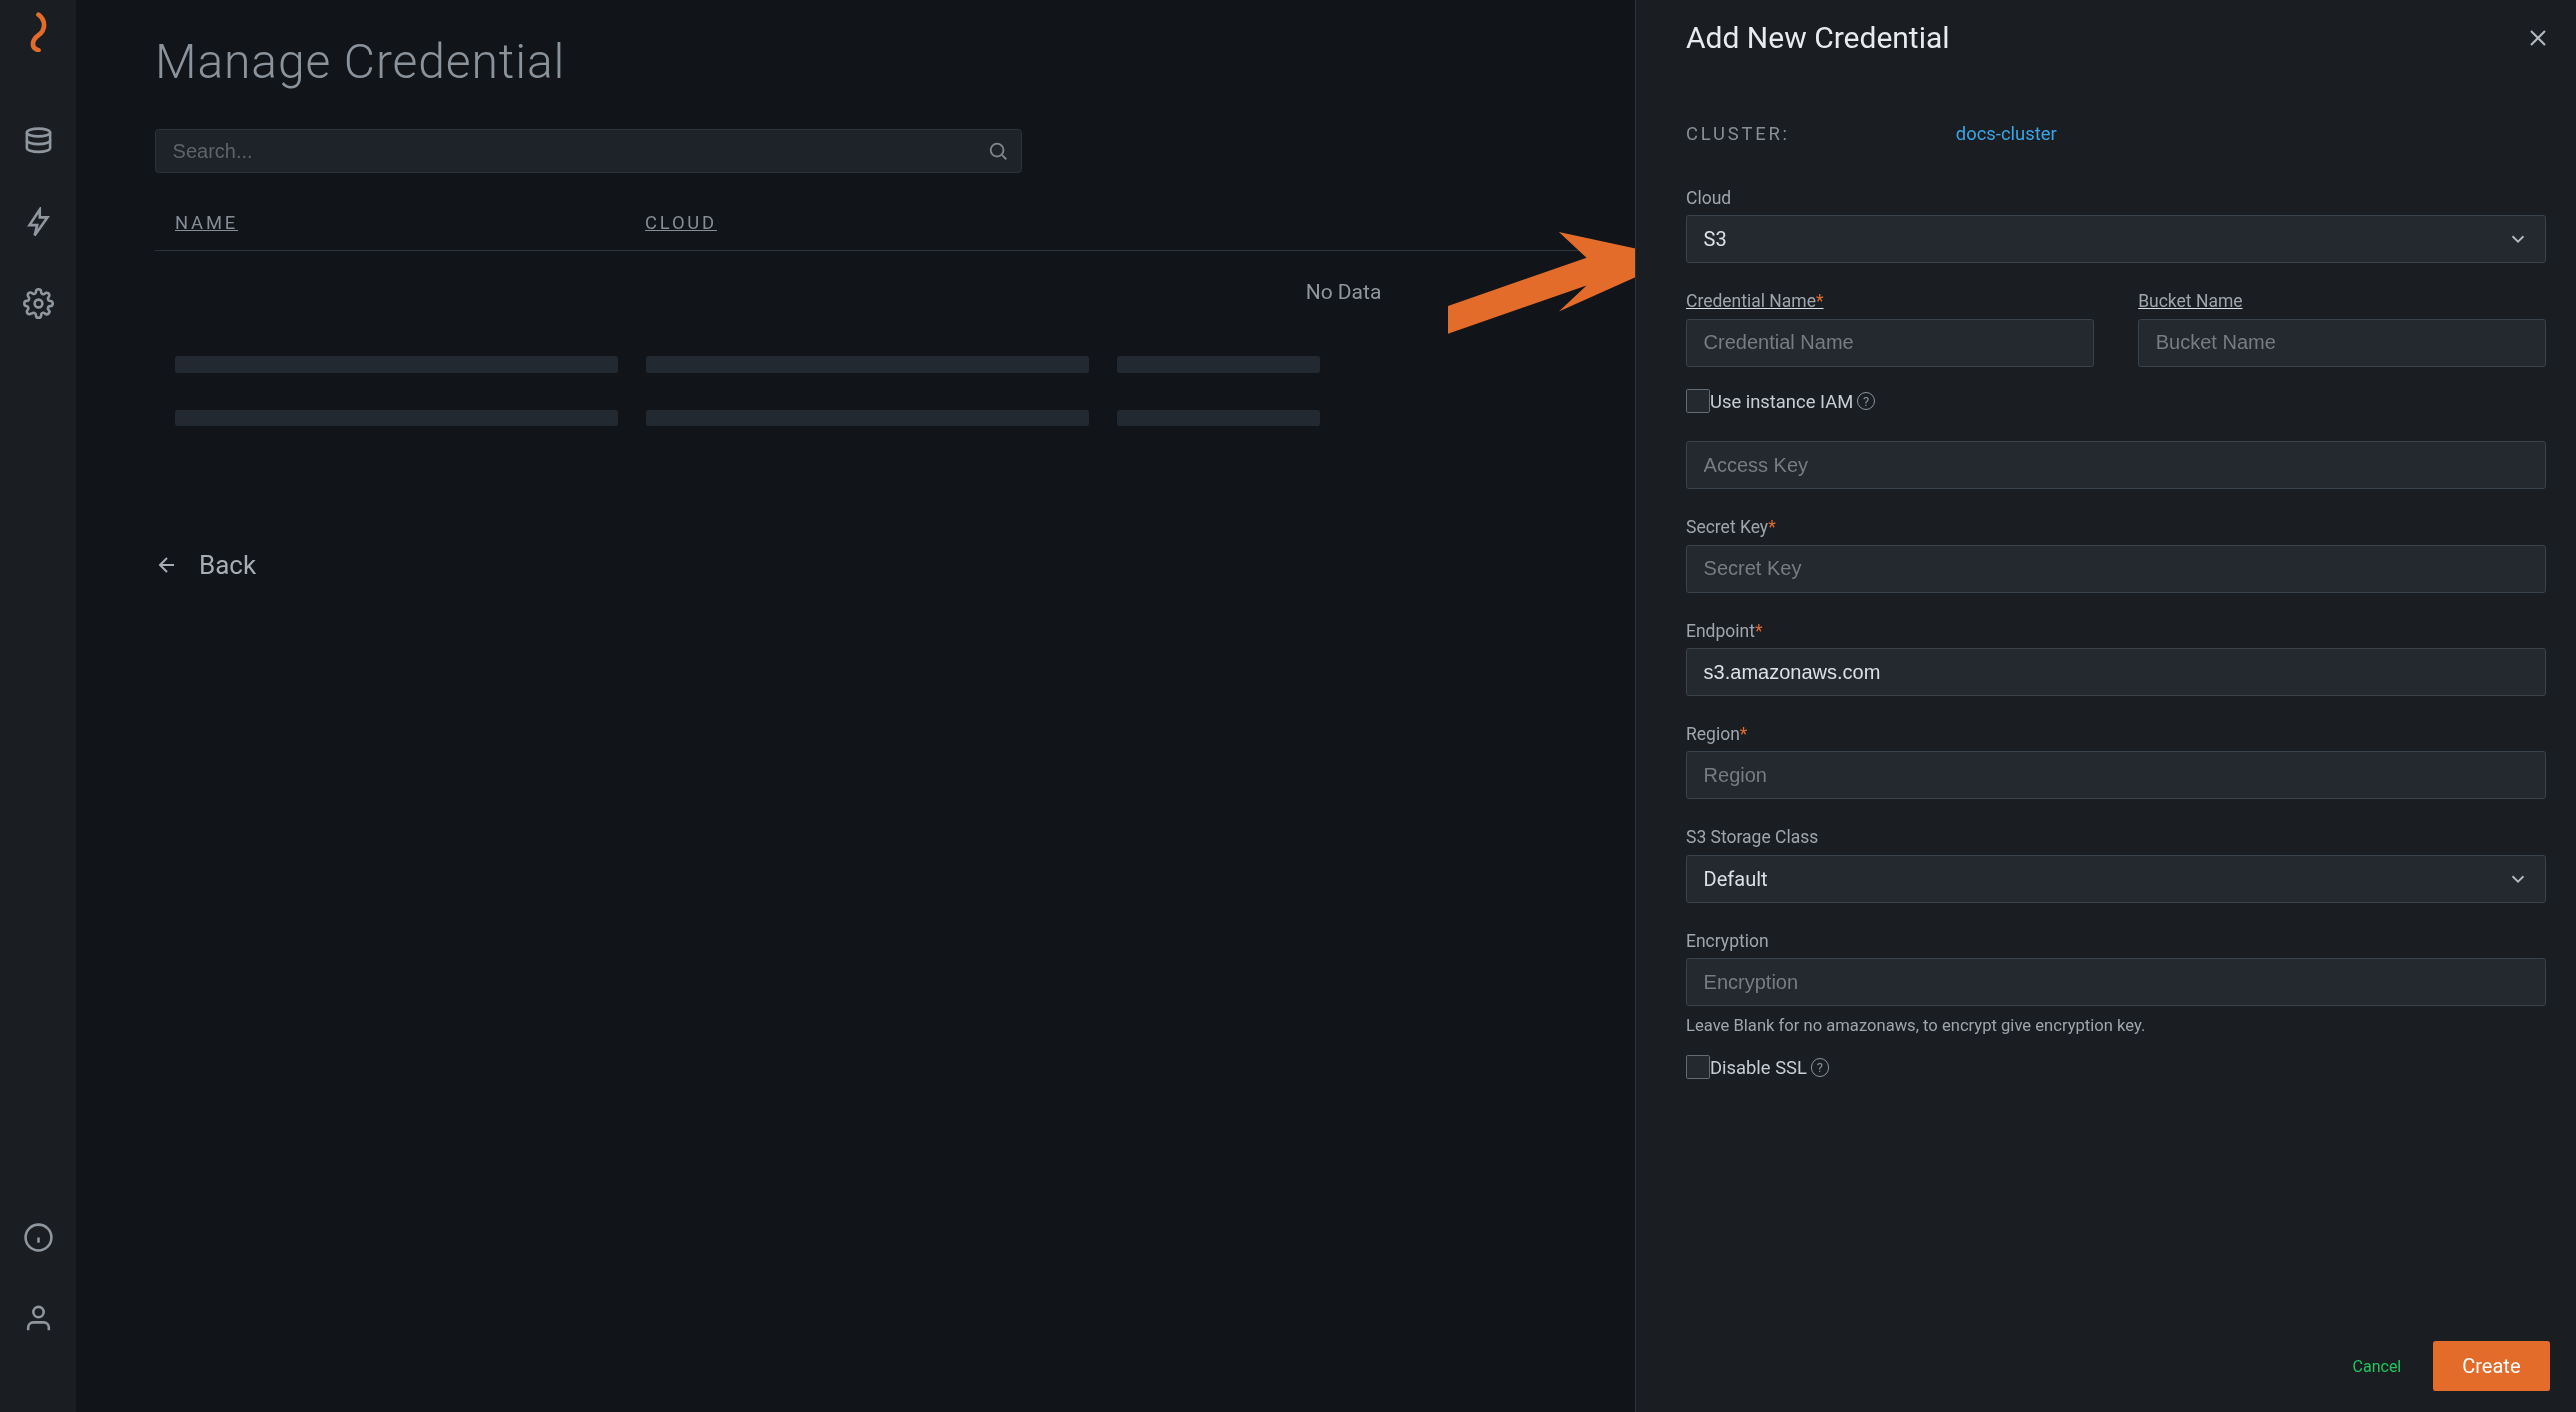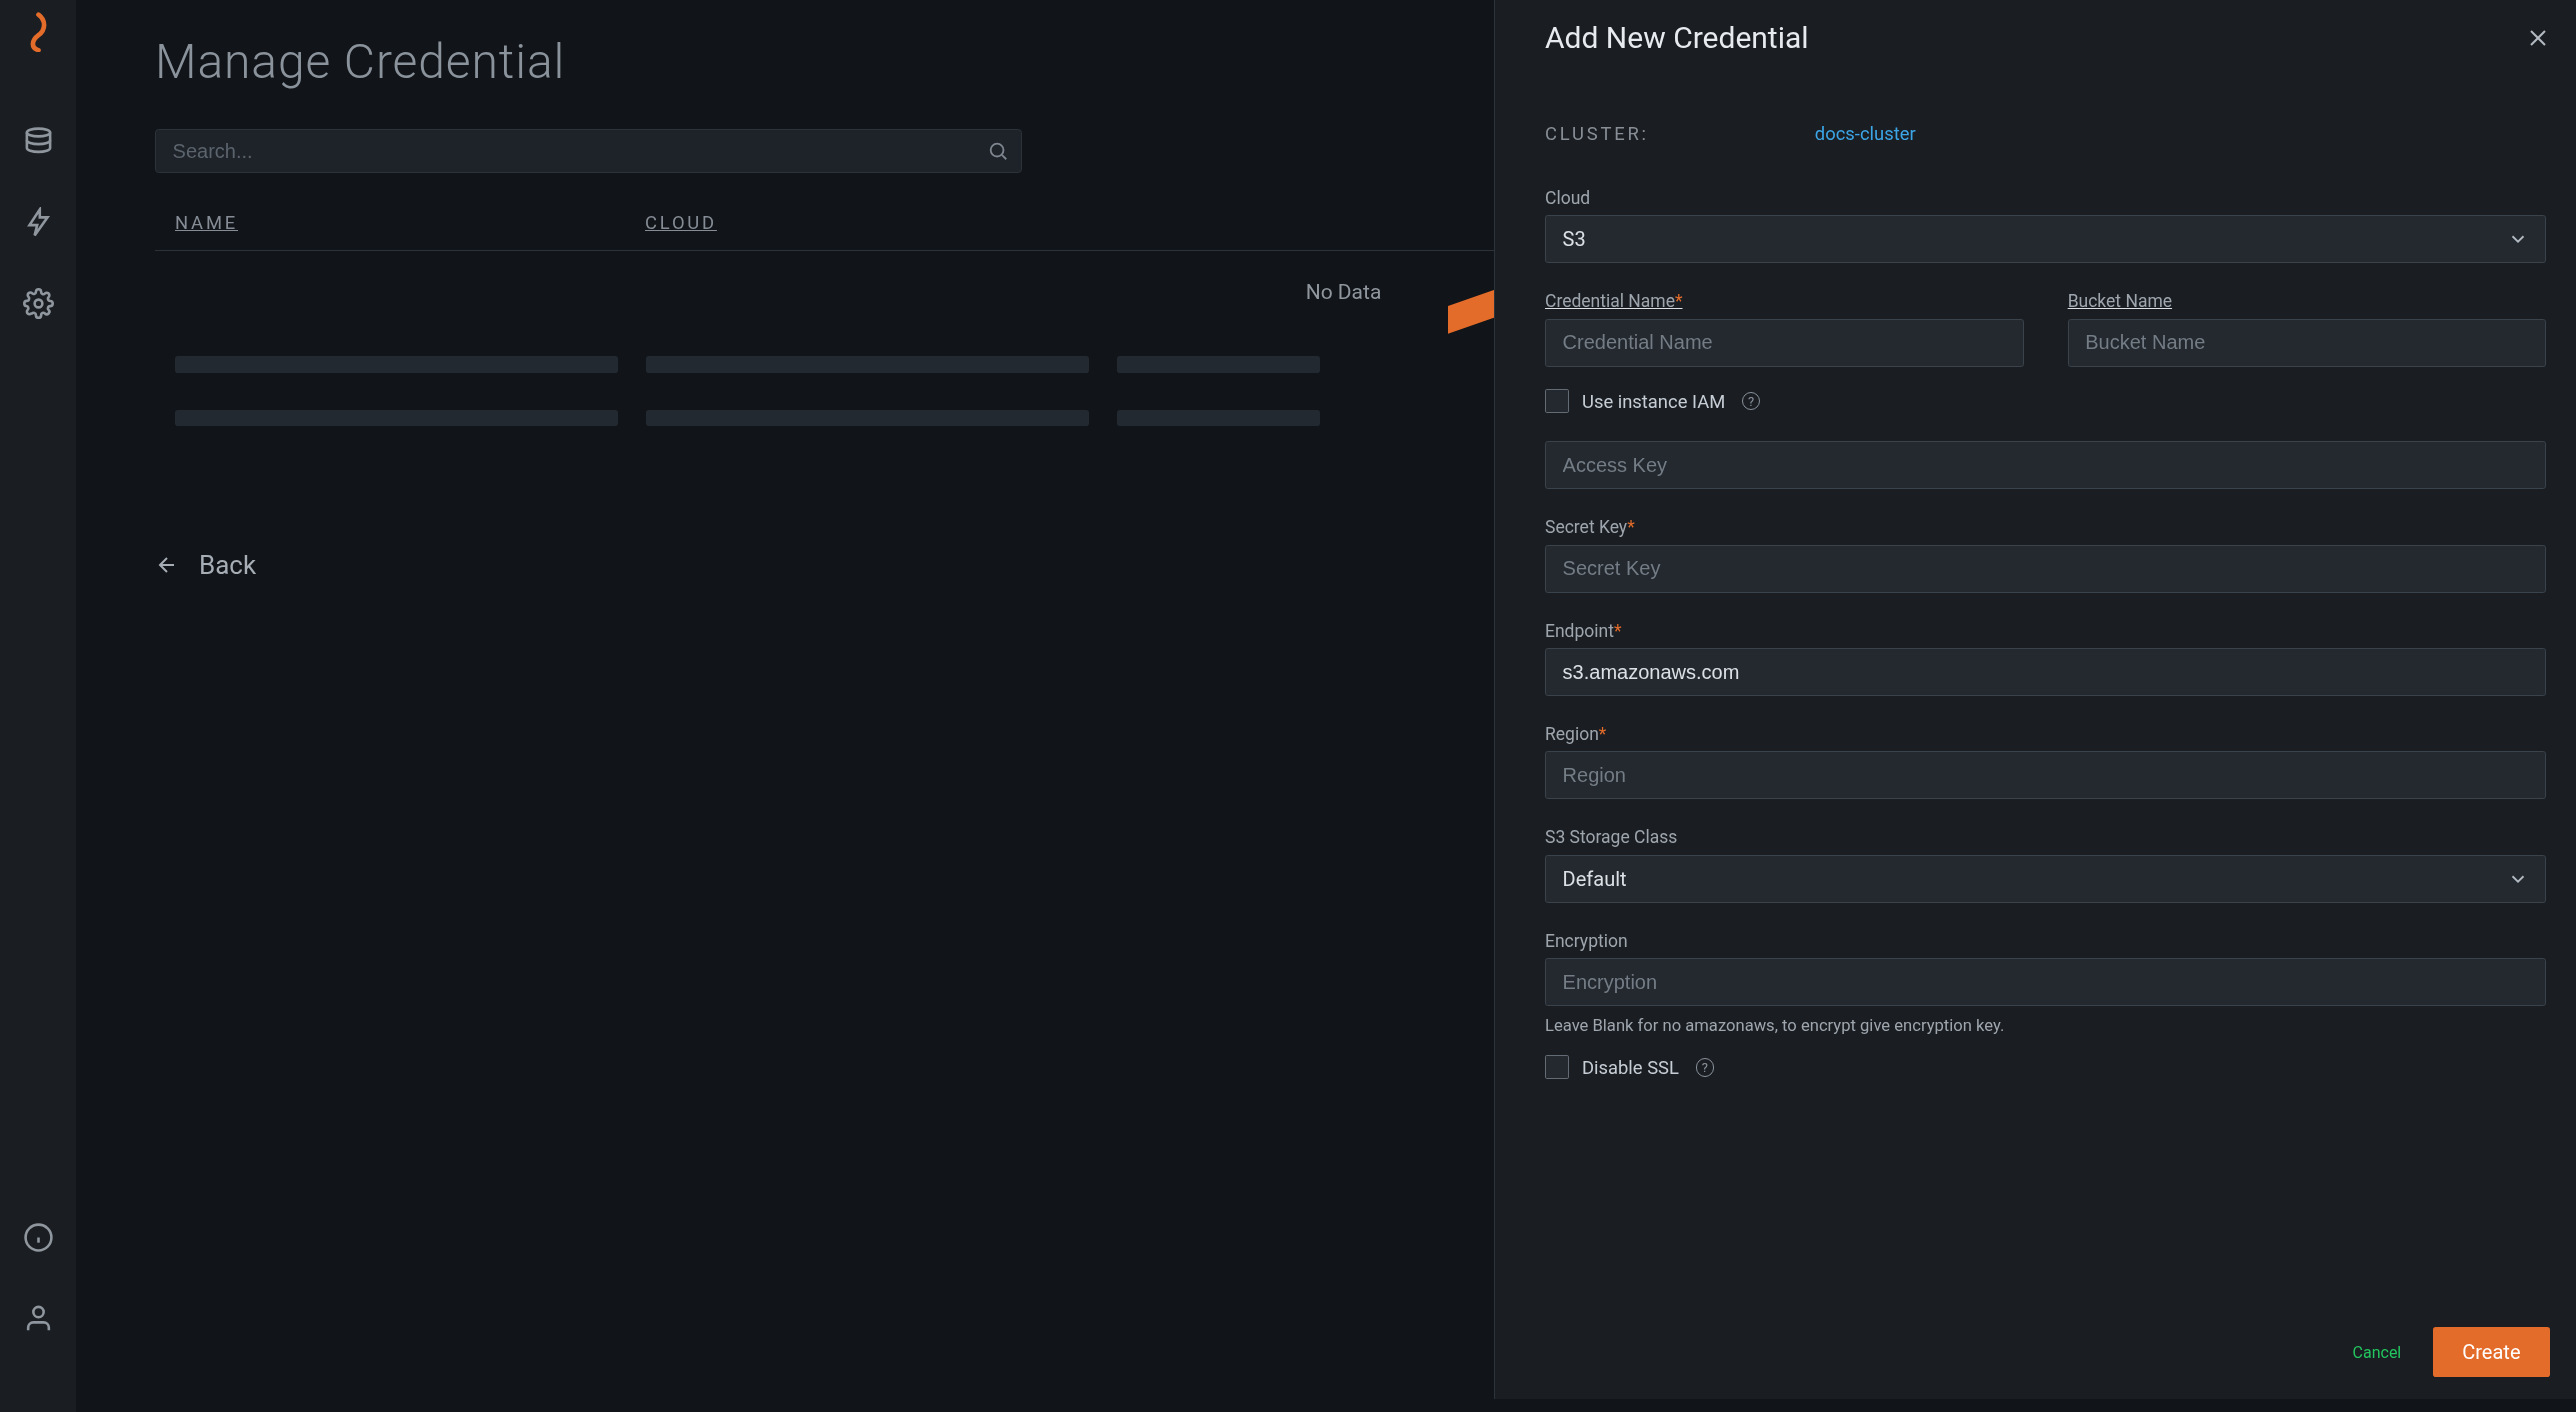--- a/index.html
+++ b/index.html
@@ -122,22 +122,22 @@
   left: 1448px;
   top: 232px;
   width: 231px;
   height: 148px;
   pointer-events: none;
 }
 
 
 .drawer {
   position: absolute;
-  right: 0; top: 0; bottom: 14px;
-  width: 1082px;
+  right: 0; top: 0; bottom: 0;
+  width: 941px;
   background: #1a1e23;
   border-left: 0.9px solid #2b323a;
   display: flex;
   flex-direction: column;
   padding: 20px 26px 0 50px;
 }
 .drawer-header {
   display: flex; justify-content: space-between; align-items: flex-start;
 }
 .drawer-title {
@@ -188,21 +188,21 @@
 }
 .select .chev { width: 22px; height: 22px; }
 .select .chev svg { stroke: #b3bac2; stroke-width: 2; fill: none; }
 
 .two-col {
   display: flex; gap: 44px;
 }
 .two-col > div { flex: 1; text-decoration: underline; }
 
 .checkbox-row {
-  display: flex; align-items: center; gap: 13px;
+  display: flex; align-items: center; gap: 0;
   margin: -5.5px 0 28px 0;
   font-size: 18.4px;
   color: #c6cdd5;
 }
 .cb {
   width: 24px; height: 24px;
   border: 0.9px solid #636b75;
   border-radius: 1.8px;
   background: #23292f;
 }

